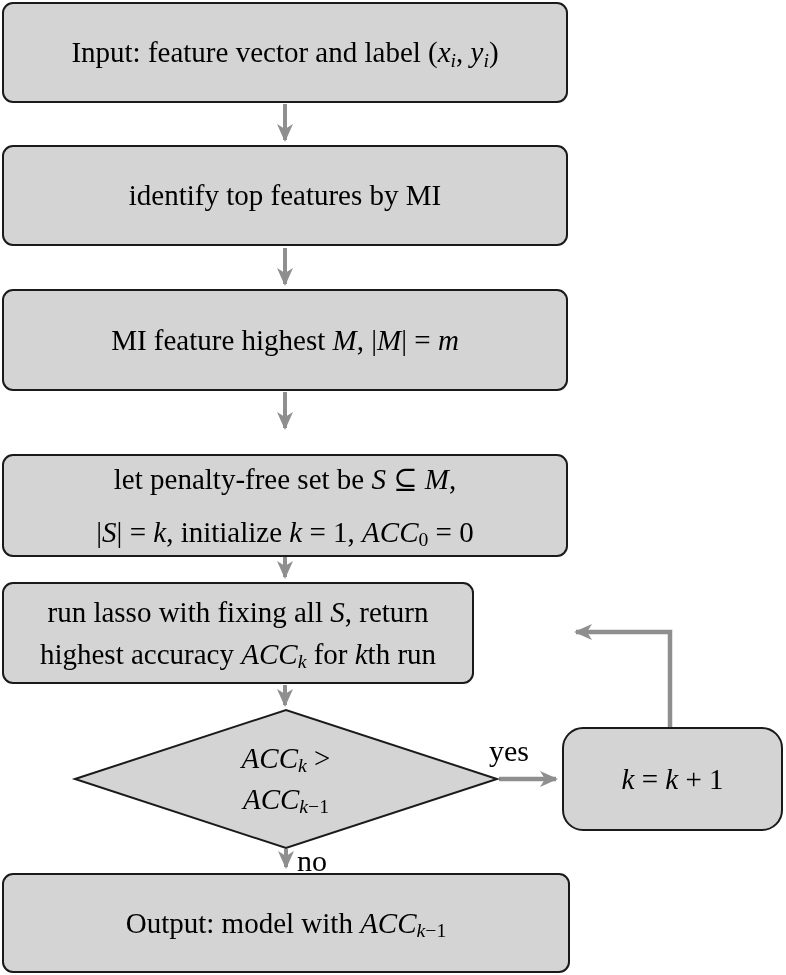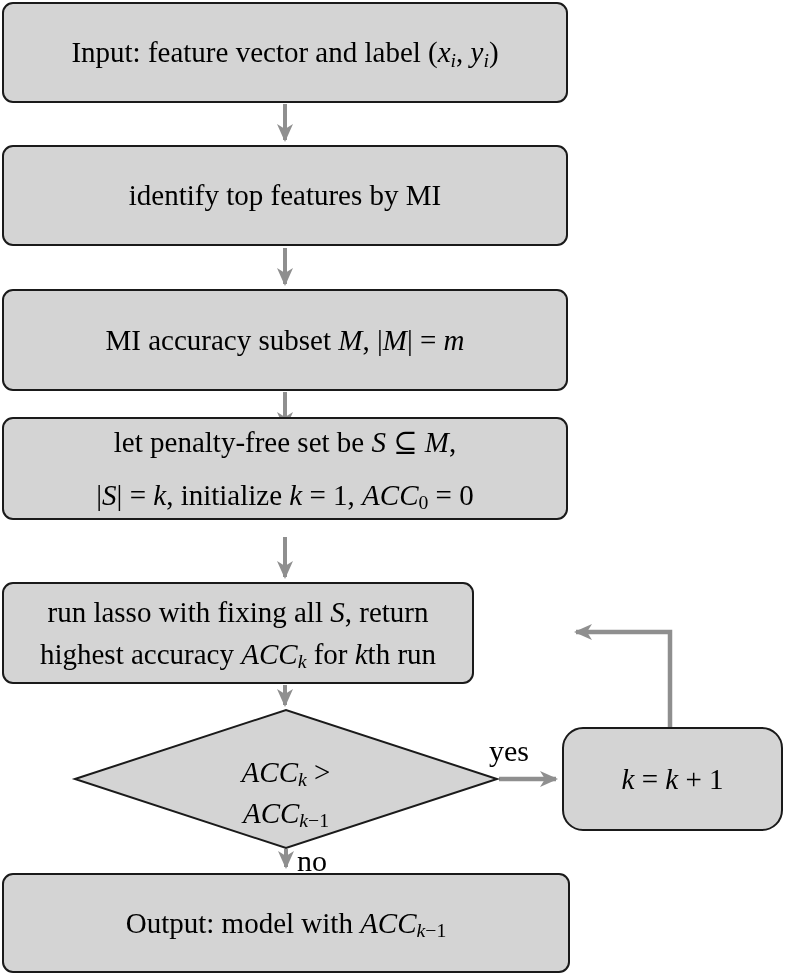--- a/index.html
+++ b/index.html
@@ -40,21 +40,20 @@
     background: transparent;
     border: none;
     display: flex;
     flex-direction: column;
     justify-content: center;
     align-items: center;
     text-align: center;
     font-size: 29px;
     line-height: 1.42;
     white-space: nowrap;
-    margin-top: 14px;
   }
   .edge-label {
     position: absolute;
     z-index: 3;
     font-size: 30px;
     line-height: 1;
     white-space: nowrap;
   }
   .i   { font-style: italic; }
   .sub { font-size: 0.68em; position: relative; top: 0.22em; }
@@ -86,24 +85,24 @@
 
   <div class="node" style="left:2px; top:2px; width:566px; height:101px;">
     <div class="line"><span>Input: feature vector and label (</span><span class="i">x</span><span class="subi">i</span><span>, </span><span class="i">y</span><span class="subi">i</span><span>)</span></div>
   </div>
 
   <div class="node" style="left:2px; top:145px; width:566px; height:101px;">
     <div class="line"><span>identify top features by MI</span></div>
   </div>
 
   <div class="node" style="left:2px; top:289px; width:566px; height:102px;">
-    <div class="line"><span>MI accuracy subset </span><span class="i">M</span><span>, |</span><span class="i">M</span><span>| = </span><span class="i">m</span></div>
+    <div class="line"><span>MI feature highest </span><span class="i">M</span><span>, |</span><span class="i">M</span><span>| = </span><span class="i">m</span></div>
   </div>
 
-  <div class="node" style="left:2px; top:417px; width:566px; height:103px;gap:11px;">
+  <div class="node" style="left:2px; top:454px; width:566px; height:103px;gap:11px;">
     <div class="line"><span>let penalty-free set be </span><span class="i">S</span><span> ⊆ </span><span class="i">M</span><span>,</span></div>
     <div class="line"><span>|</span><span class="i">S</span><span>| = </span><span class="i">k</span><span>, initialize </span><span class="i">k</span><span> = 1, </span><span class="i">ACC</span><span class="sub">0</span><span> = 0</span></div>
   </div>
 
   <div class="node" style="left:2px; top:582px; width:472px; height:102px;">
     <div class="line"><span>run lasso with fixing all </span><span class="i">S</span><span>, return</span></div>
     <div class="line"><span>highest accuracy </span><span class="i">ACC</span><span class="subi">k</span><span> for </span><span class="i">k</span><span>th run</span></div>
   </div>
 
   <div class="floating-text" style="left:116px; top:735px; width:340px; height:88px;">

